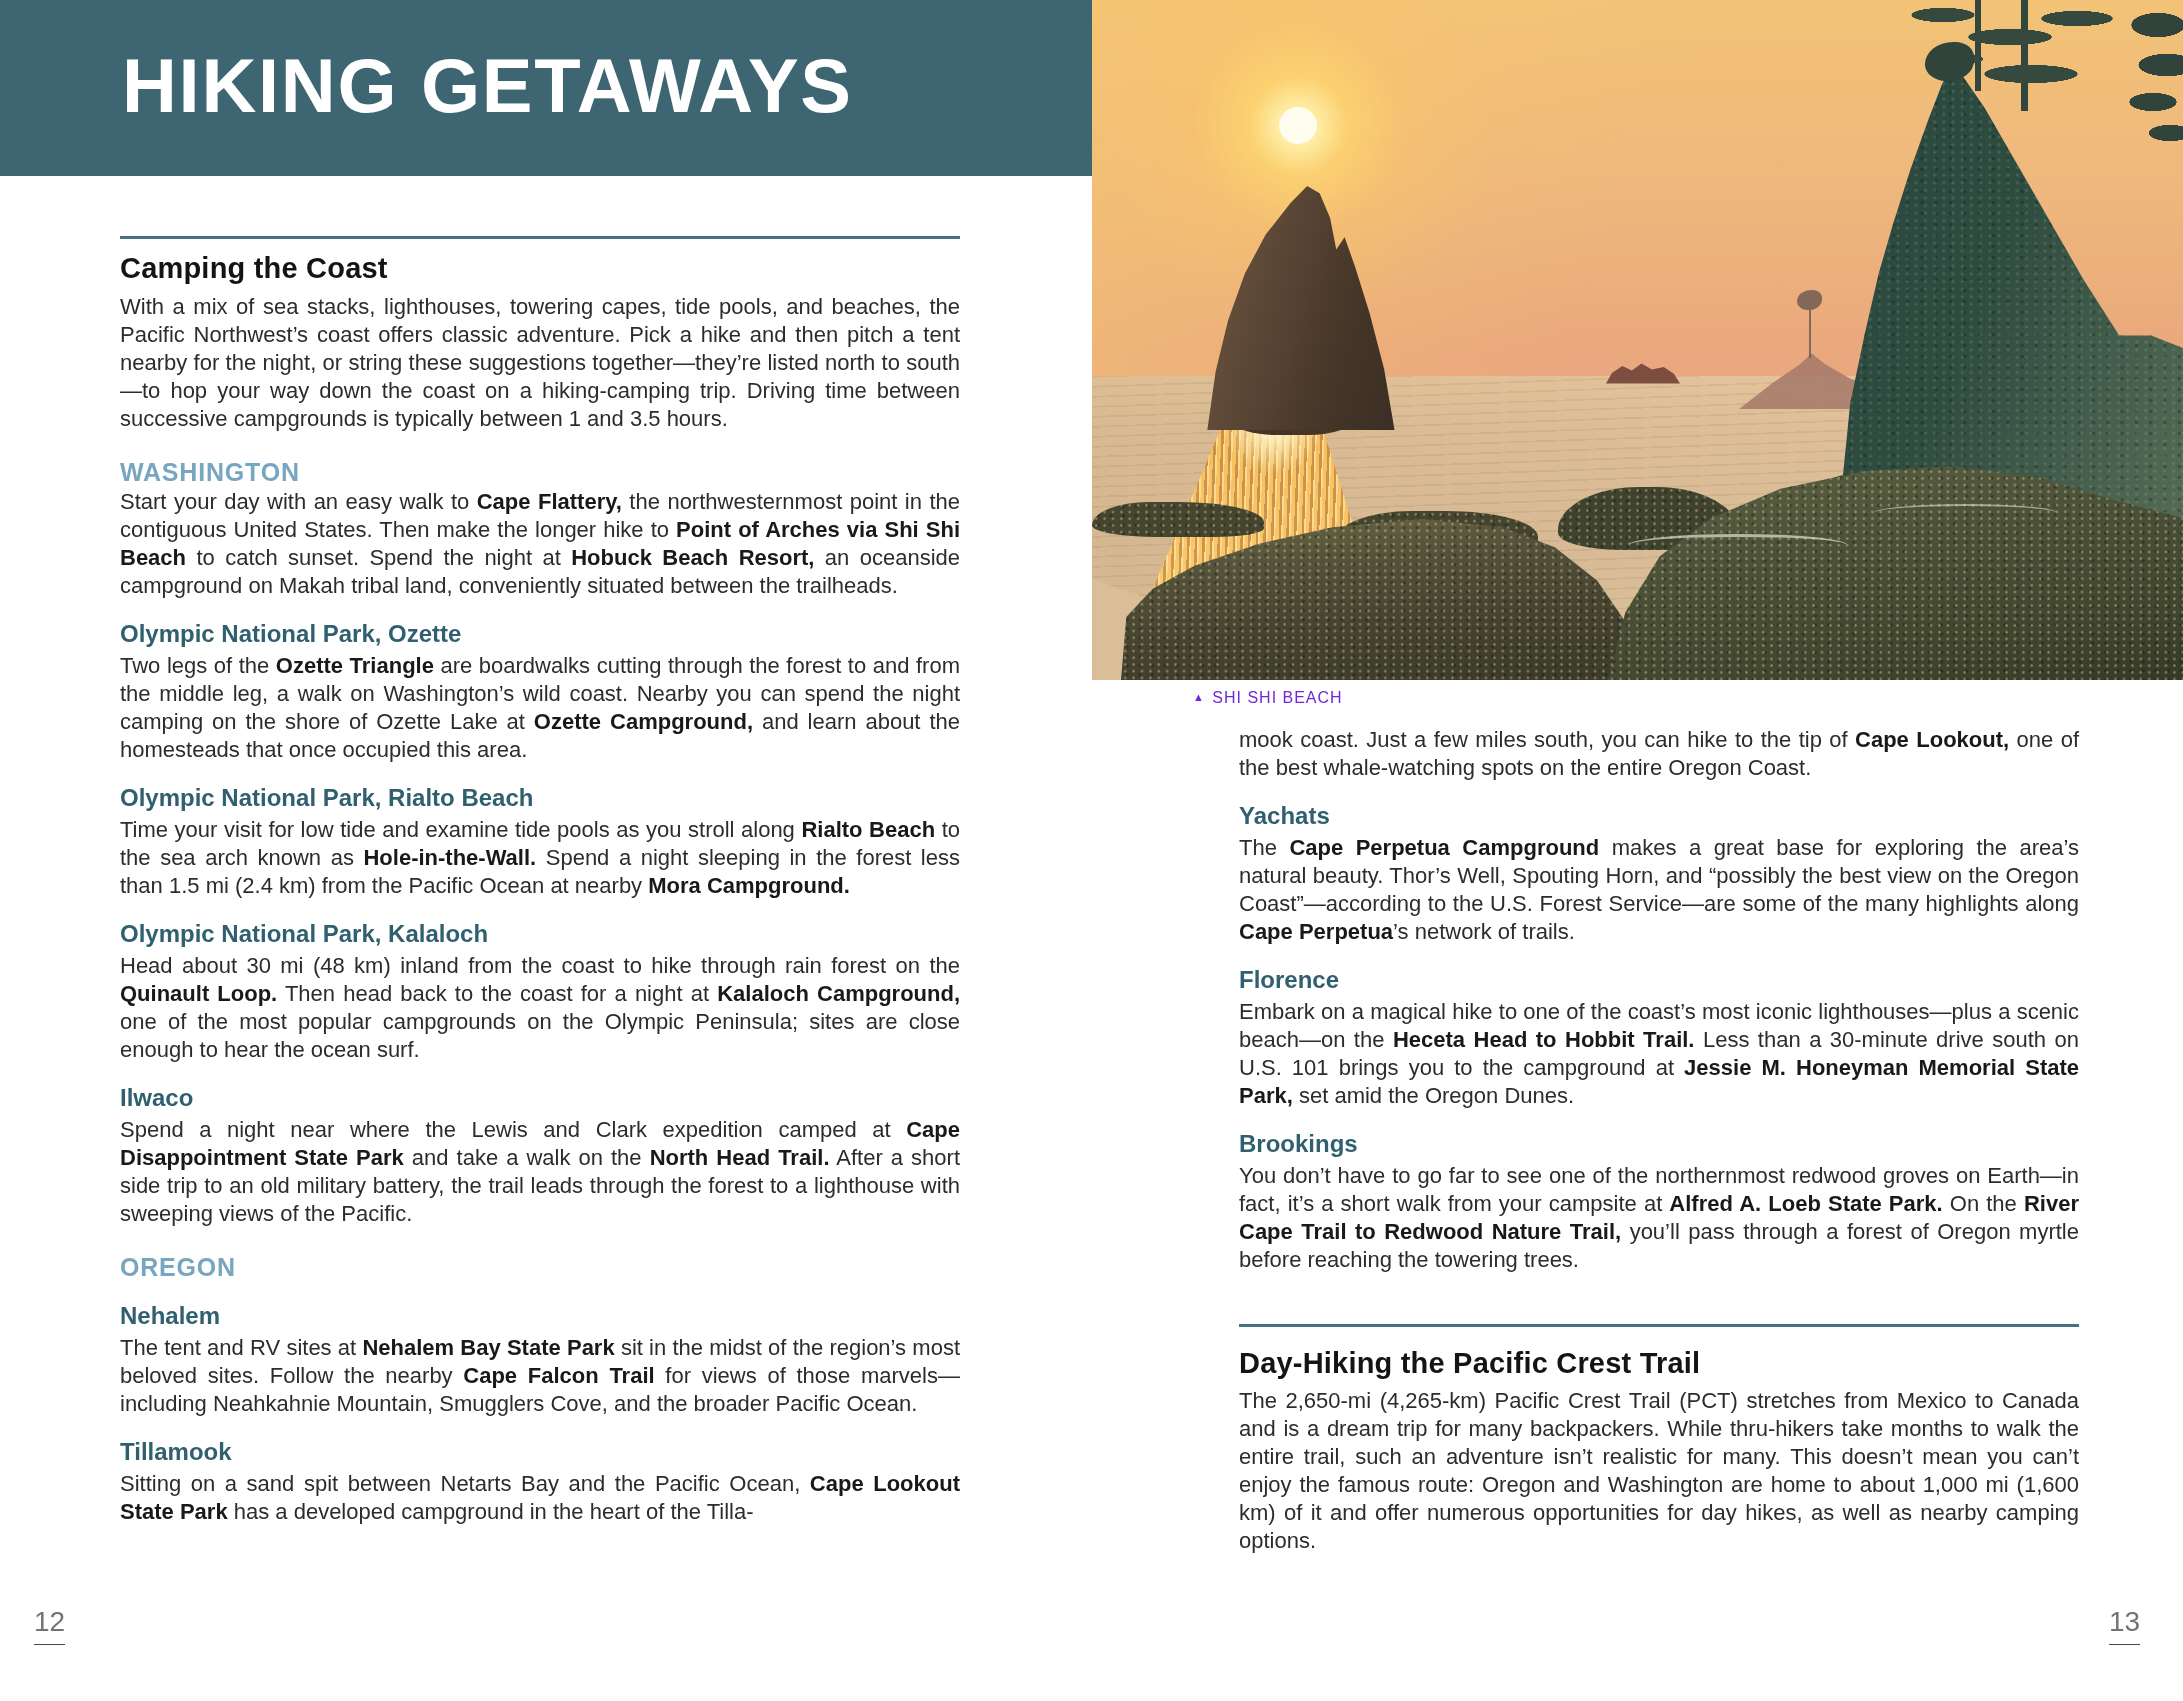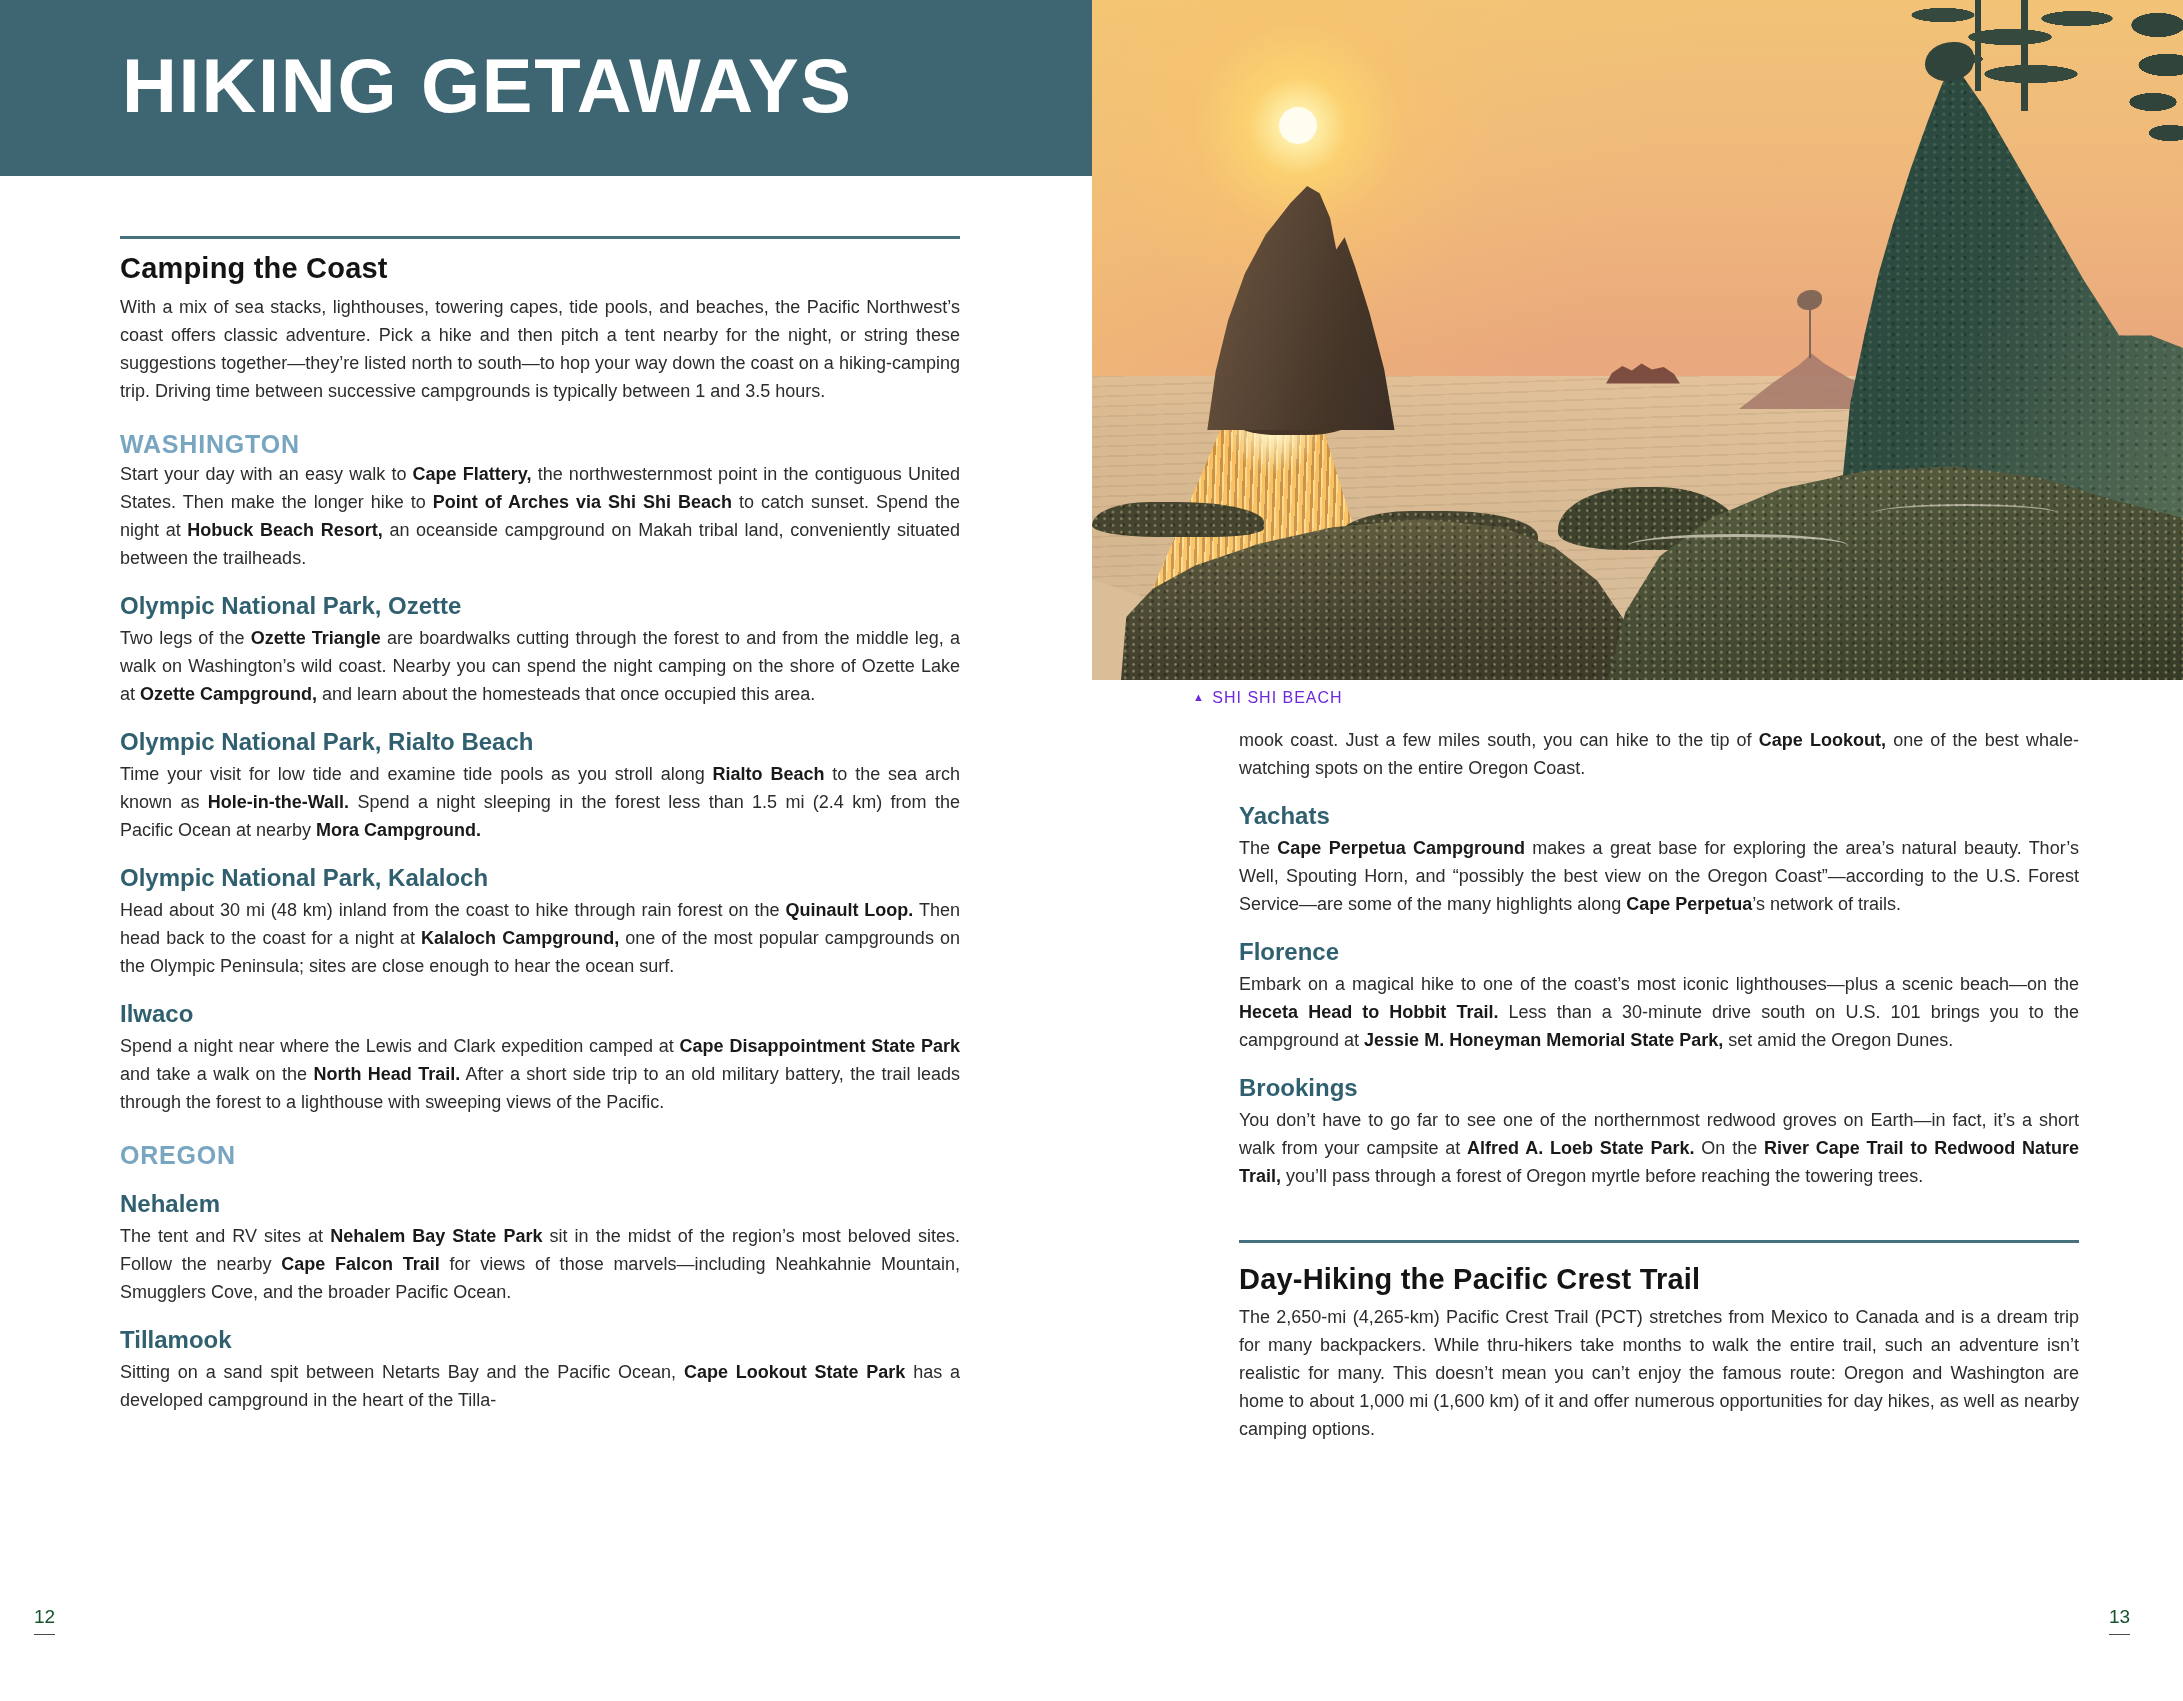--- a/index.html
+++ b/index.html
@@ -15,34 +15,34 @@
     font-weight:bold; color:#ffffff; letter-spacing:1.7px;
   }
   .col { position:absolute; width:840px; }
   #left-col { left:120px; top:176px; }
   .toprule { height:3.4px; background:#45707e; margin-top:60px; }
   h2.feature {
     font-size:29px; line-height:34px; font-weight:bold; color:#141414;
     margin:11.8px 0 7.6px; letter-spacing:0.2px;
   }
   p.body {
-    font-size:18px; line-height:28px; text-align:justify; color:#2c2c2a;
+    font-size:22px; line-height:28px; text-align:justify; color:#2c2c2a;
   }
   p.body b { color:#191919; }
   .state {
     font-size:25px; line-height:28.6px; font-weight:bold; color:#78a5bf;
     letter-spacing:0.8px; margin:25px 0 1.7px;
   }
   .sub {
     font-size:24px; line-height:28.6px; font-weight:bold; color:#30606f;
     margin:20px 0 3.4px;
   }
   
   .pagenum {
-    position:absolute; top:1606px; font-size:19px; color:#14532d;
+    position:absolute; top:1606px; font-size:28px; color:#737373;
     padding-bottom:5.9px; border-bottom:1.7px solid #4a4a4a;
   }
   #pn-left { left:34px; }
   #pn-right { left:2109px; }
   
   #photo {
     position:absolute; left:1092px; top:0; width:1092px; height:680px;
     overflow:hidden; background:#e9b089;
   }
   #photo div { position:absolute; }

